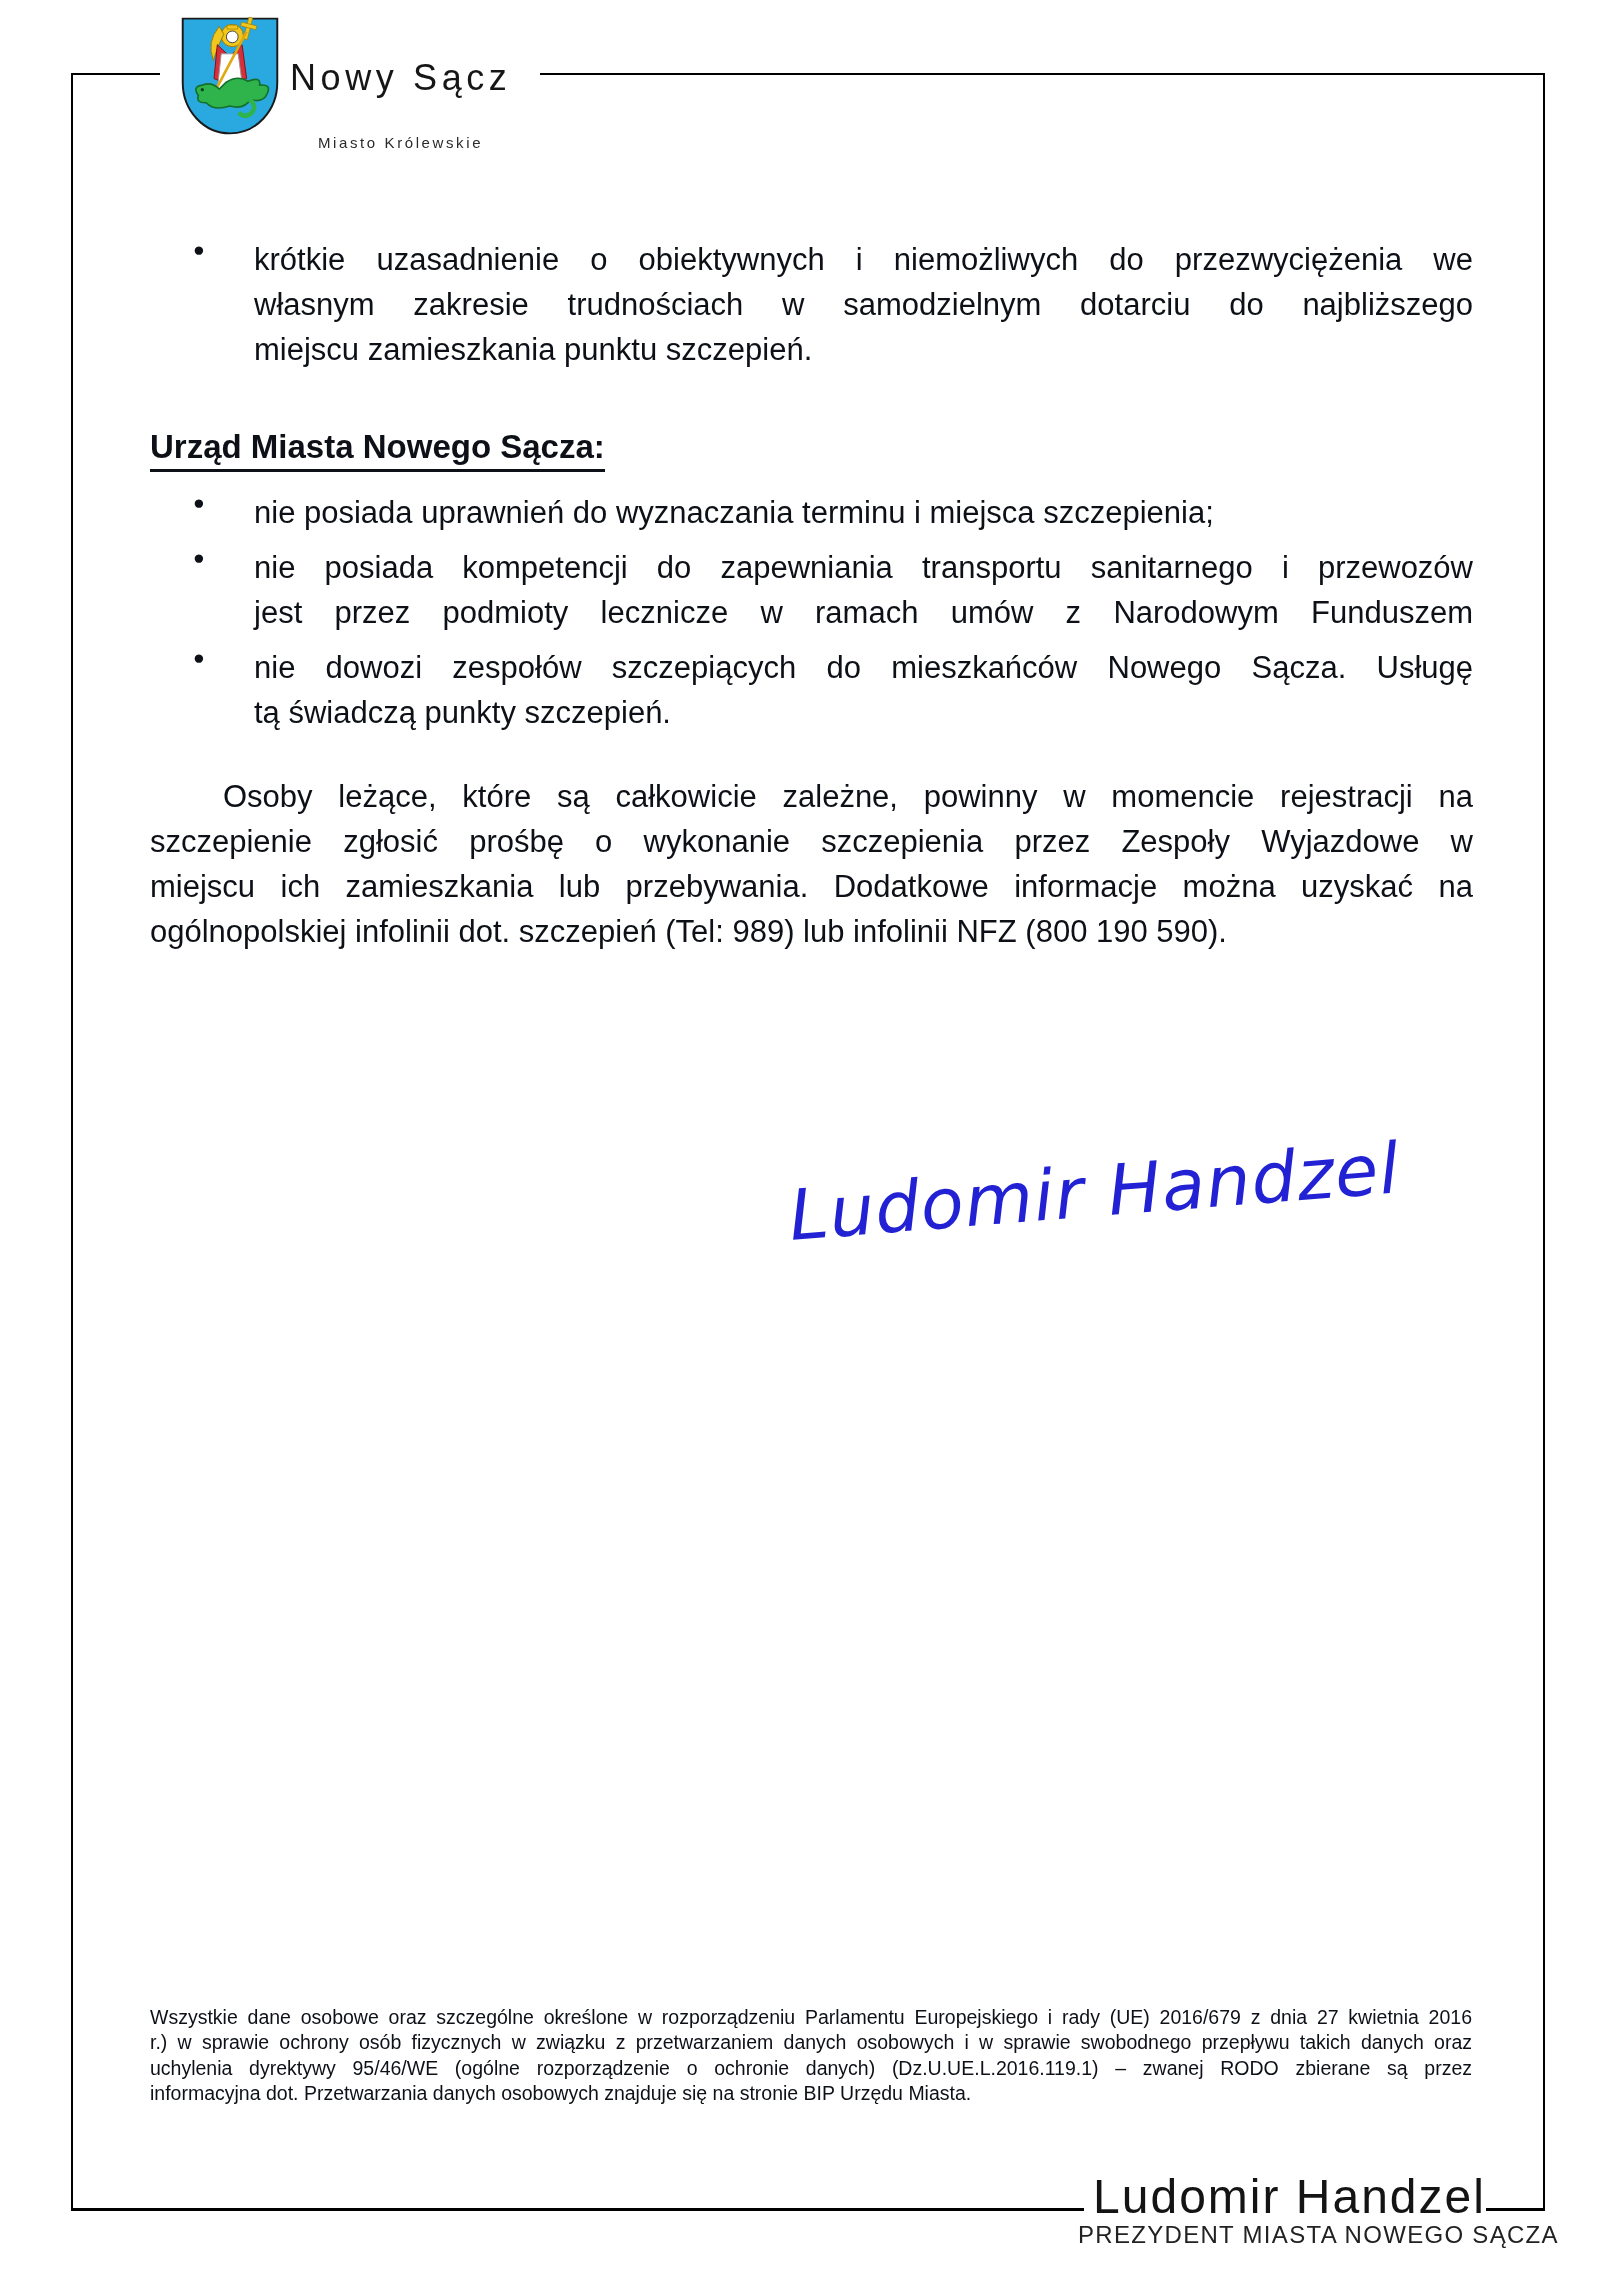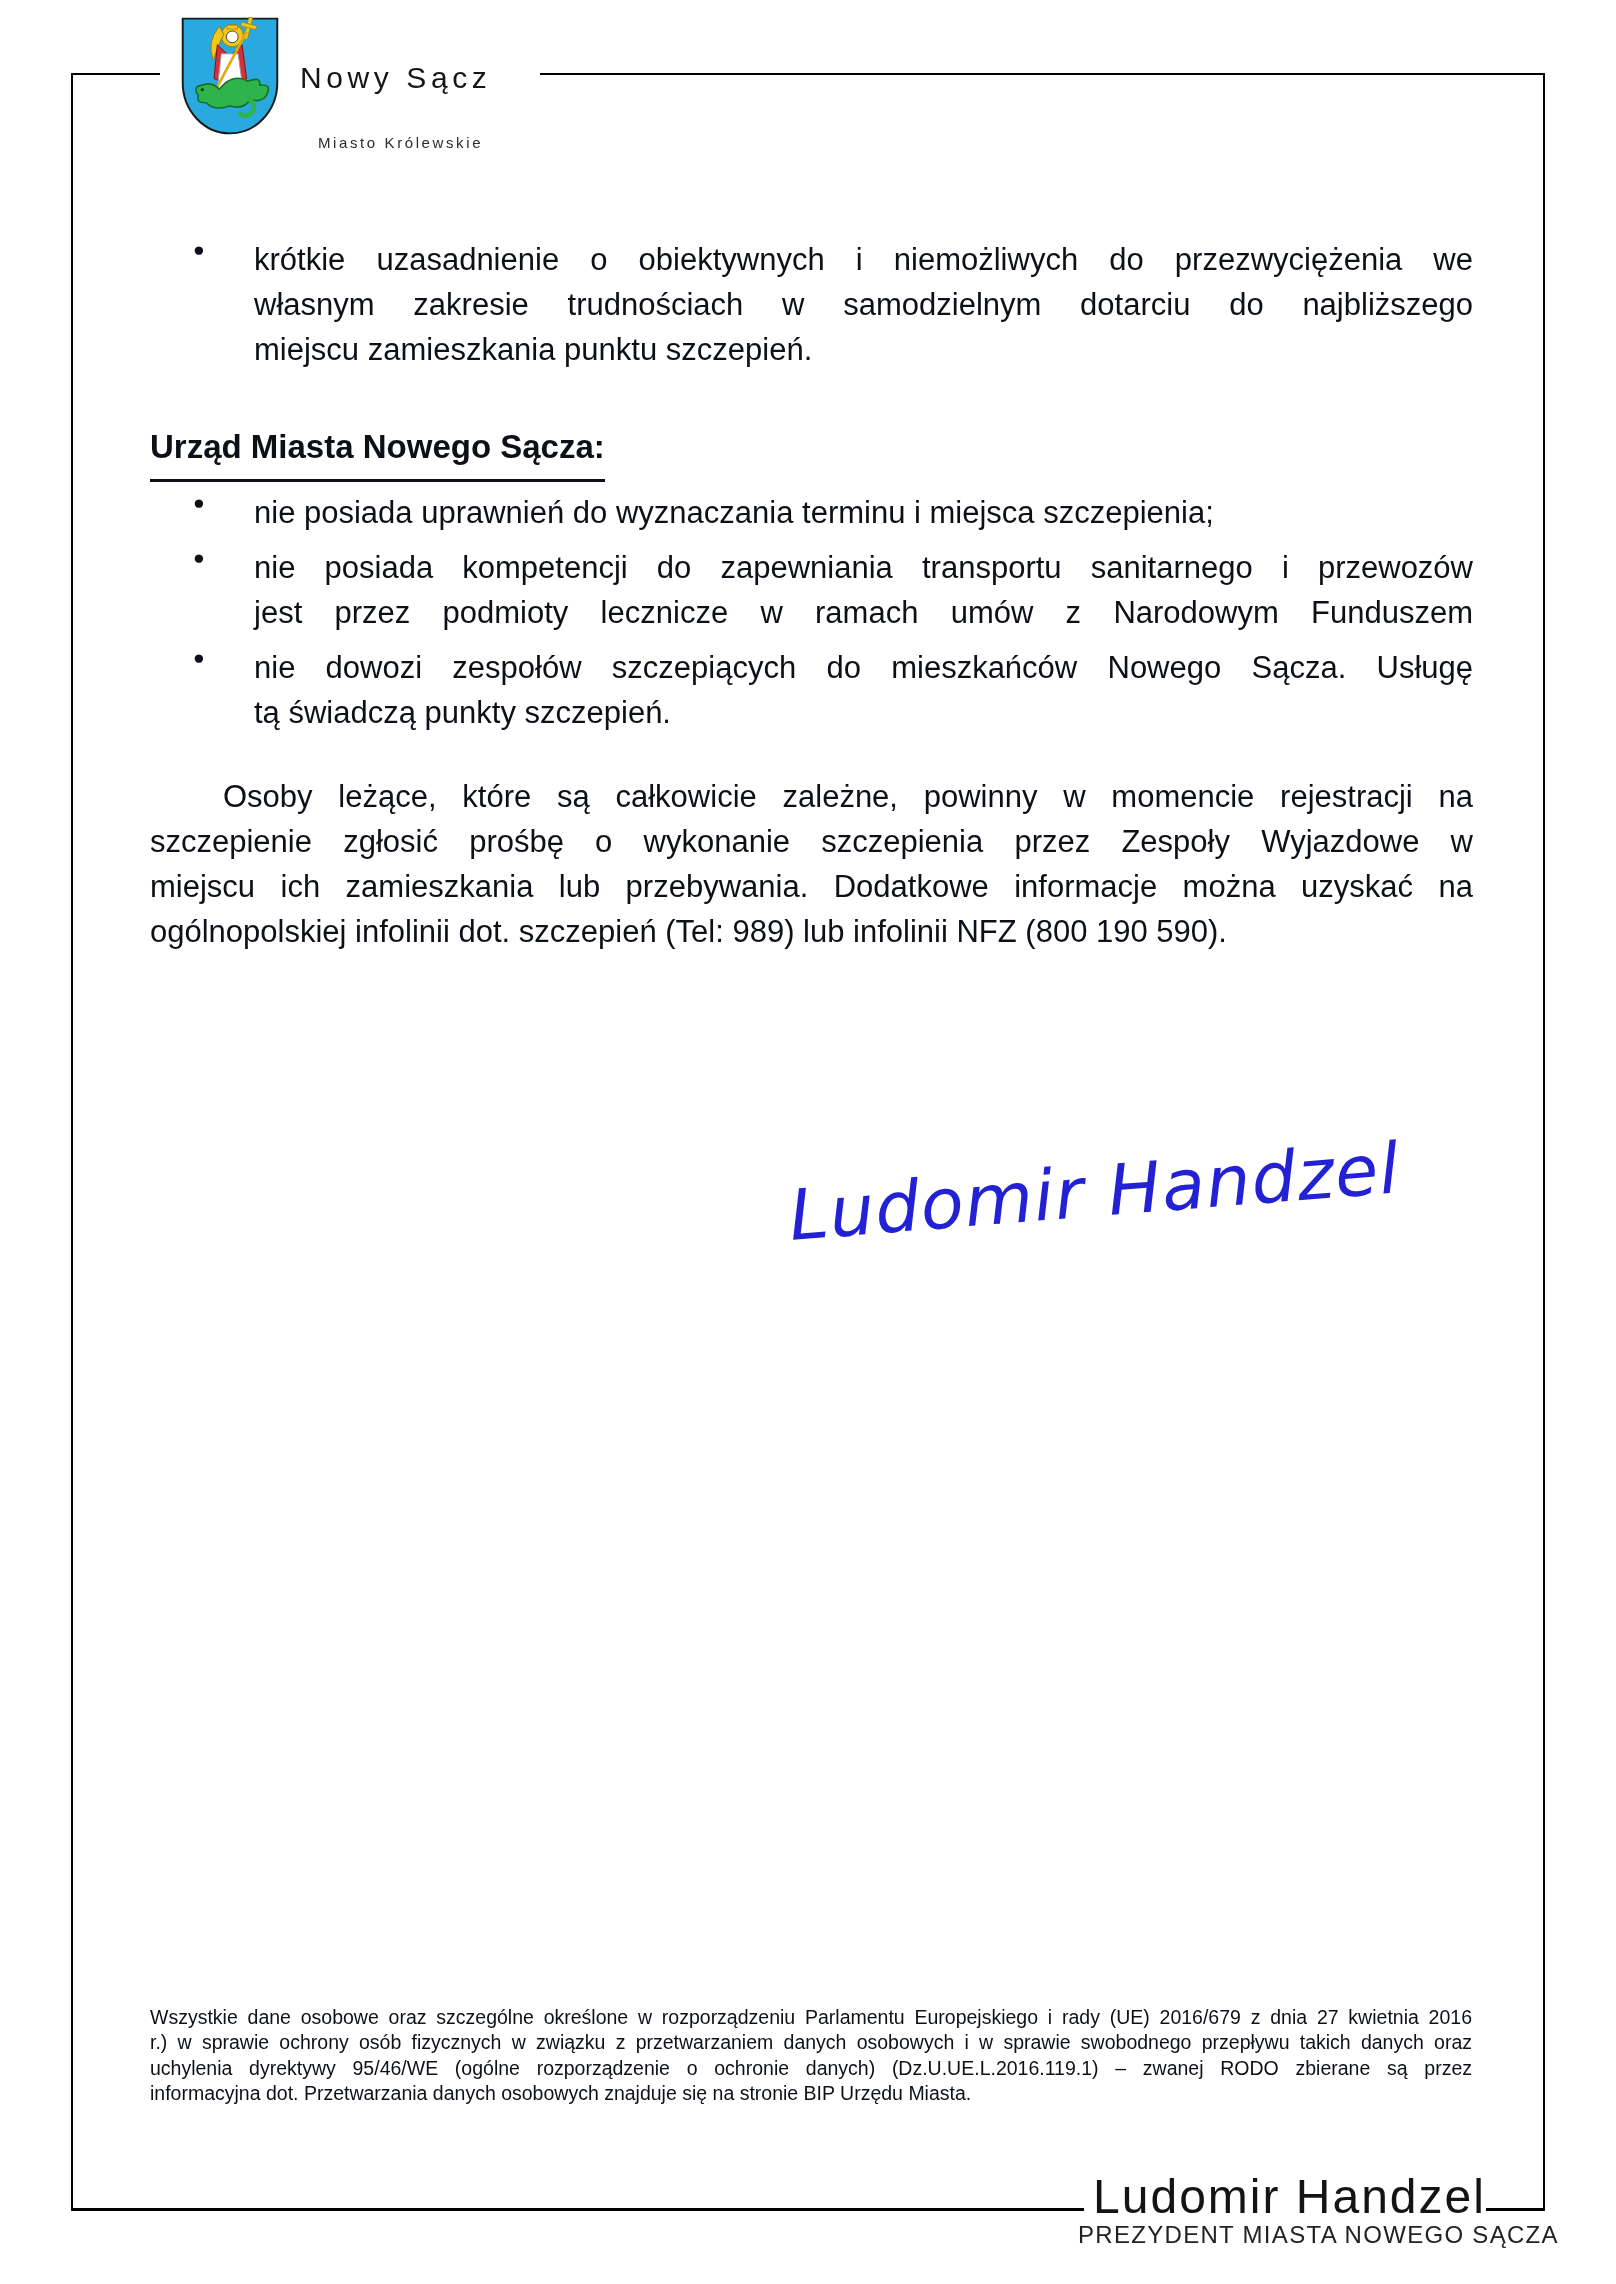--- a/index.html
+++ b/index.html
@@ -5,36 +5,36 @@
   html,body{margin:0;padding:0;}
   body{
     width:1616px;height:2284px;position:relative;background:#ffffff;
     font-family:"Liberation Sans",sans-serif;color:#0d1117;overflow:hidden;
   }
   
   .frame{position:absolute;background:#000;}
   
   .crest{position:absolute;left:180px;top:15.6px;width:100px;height:120px;}
   .city-title{
-    position:absolute;left:300px;top:60px;font-size:30px;line-height:36px;
+    position:absolute;left:290px;top:60px;font-size:36px;line-height:36px;
     letter-spacing:4.6px;color:#161616;font-weight:500;white-space:nowrap;
   }
   .city-subtitle{
     position:absolute;left:318px;top:98px;font-size:15px;line-height:17px;
     letter-spacing:2.6px;color:#2b2b2b;white-space:nowrap;margin-top:36px;
   }
   
   .main{position:absolute;left:150px;top:227px;width:1323px;font-size:31px;line-height:45px;}
   .jl{text-align:justify;text-align-last:justify;}
   .ll{text-align:left;}
   .bullet-row{display:flex;}
   .dot{flex:0 0 104px;box-sizing:border-box;padding-left:43px;font-size:19.5px;line-height:45px;}
   .btxt{flex:1 1 auto;min-width:0;margin-top:10px;}
   .section-heading{margin-top:55px;font-weight:bold;font-size:33px;line-height:40px;}
-  .section-heading span{border-bottom:3.3px solid #0d1117;padding-bottom:14px;text-align:right;}
+  .section-heading span{border-bottom:3.3px solid #0d1117;padding-bottom:4px;text-align:right;}
   .list{margin-top:13px;}
   .closing{margin-top:39px;}
   .indent{text-indent:73px;}
   
   .signature{
     position:absolute;left:791px;top:1149px;width:664px;height:150px;
     font-family:"DejaVu Sans",sans-serif;font-style:italic;font-size:70px;
     color:#2222d4;transform:rotate(-4.5deg);letter-spacing:1.3px;white-space:nowrap;
   }
   

